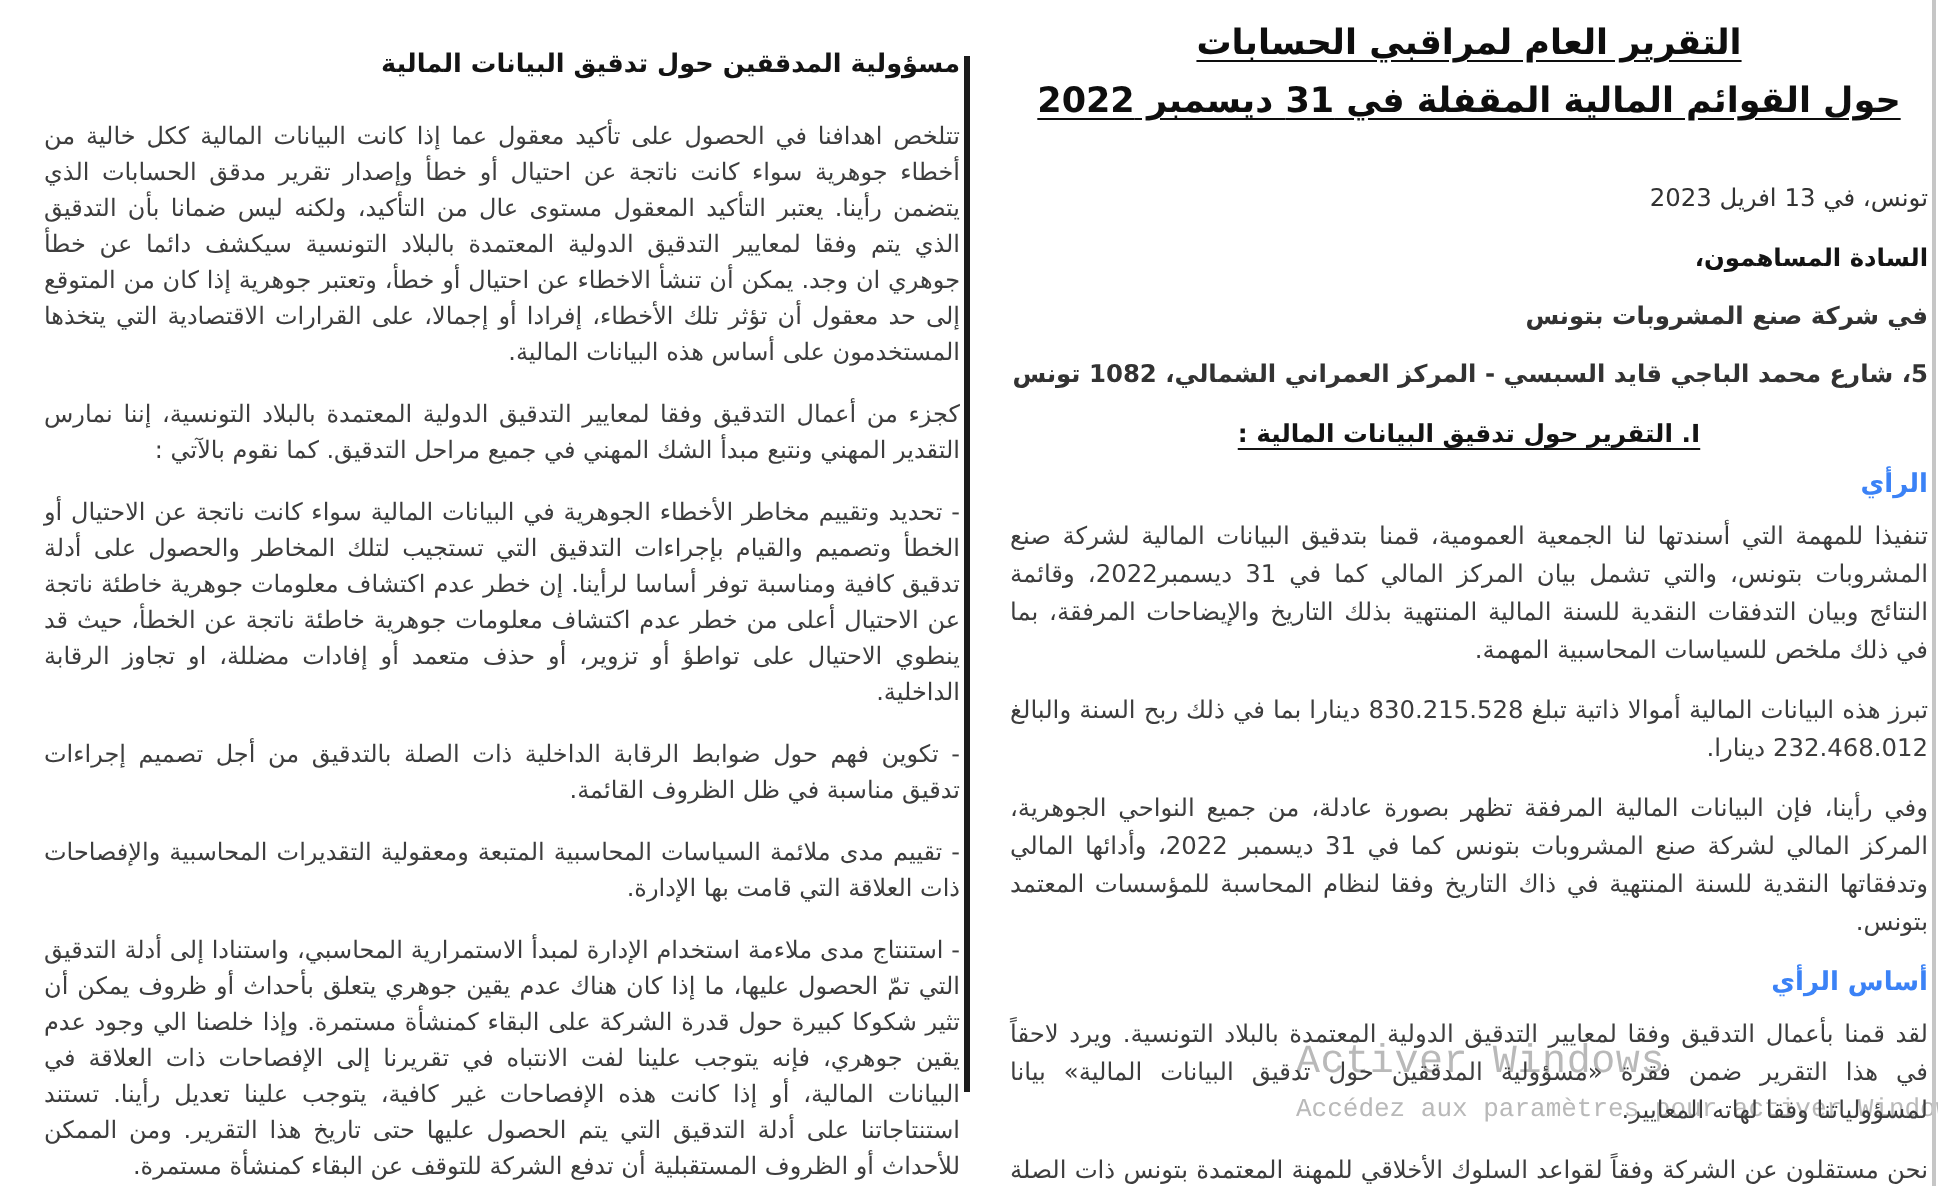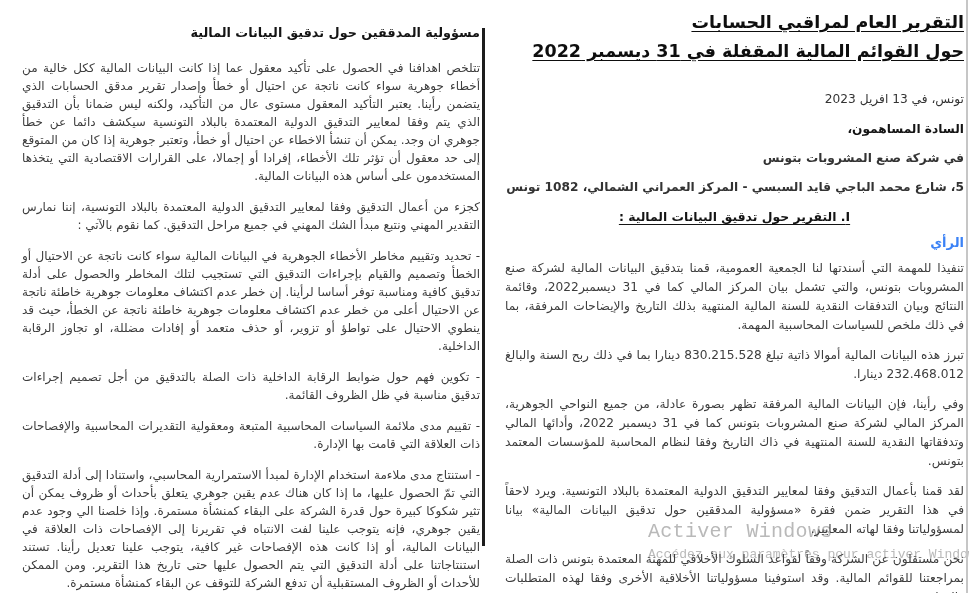--- a/index.html
+++ b/index.html
@@ -24,21 +24,21 @@
 
   .col p { margin:0 0 11px 0; }
   .col-left p { margin:0 0 13px 0; }
   .col-left .bullet { margin:0 0 13px 0; }
 
   .left-heading {
     font-size:12.8px; font-weight:bold; color:#141414;
     text-align:right; margin:0 0 17px 0; line-height:18px;
   }
 
-  .doc-title { text-align:right; margin:4px 0 24px 0; }
+  .doc-title { text-align:center; margin:4px 0 24px 0; }
   .doc-title .t-line {
     display:inline-block;
     font-size:17.5px; font-weight:bold; color:#0e0e0e;
     line-height:29px;
     text-decoration:underline;
     text-underline-offset:3px;
   }
   .doc-title .t-wrap { display:block; }
 
   .date-line { margin:8px 0 3px 0; color:#333; }
@@ -113,18 +113,19 @@
     <p class="addr">في شركة صنع المشروبات بتونس</p>
     <p class="addr">5، شارع محمد الباجي قايد السبسي - المركز العمراني الشمالي، 1082 تونس</p>
 
     <div class="sec-heading">I. التقرير حول تدقيق البيانات المالية :</div>
 
     <div class="sub-heading">الرأي</div>
     <p>تنفيذا للمهمة التي أسندتها لنا الجمعية العمومية، قمنا بتدقيق البيانات المالية لشركة صنع المشروبات بتونس، والتي تشمل بيان المركز المالي كما في 31 ديسمبر2022، وقائمة النتائج وبيان التدفقات النقدية للسنة المالية المنتهية بذلك التاريخ والإيضاحات المرفقة، بما في ذلك ملخص للسياسات المحاسبية المهمة.</p>
     <p>تبرز هذه البيانات المالية أموالا ذاتية تبلغ 830.215.528 دينارا بما في ذلك ربح السنة والبالغ 232.468.012 دينارا.</p>
     <p>وفي رأينا، فإن البيانات المالية المرفقة تظهر بصورة عادلة، من جميع النواحي الجوهرية، المركز المالي لشركة صنع المشروبات بتونس كما في 31 ديسمبر 2022، وأدائها المالي وتدفقاتها النقدية للسنة المنتهية في ذاك التاريخ وفقا لنظام المحاسبة للمؤسسات المعتمد بتونس.</p>
 
+    <div class="sub-heading">أساس الرأي</div>
     <p>لقد قمنا بأعمال التدقيق وفقا لمعايير التدقيق الدولية المعتمدة بالبلاد التونسية. ويرد لاحقاً في هذا التقرير ضمن فقرة «مسؤولية المدققين حول تدقيق البيانات المالية» بيانا لمسؤولياتنا وفقا لهاته المعايير.</p>
     <p>نحن مستقلون عن الشركة وفقاً لقواعد السلوك الأخلاقي للمهنة المعتمدة بتونس ذات الصلة بمراجعتنا للقوائم المالية. وقد استوفينا مسؤولياتنا الأخلاقية الأخرى وفقا لهذه المتطلبات والقواعد.</p>
 
   </div>
 
 </div>
 
 </body></html>

